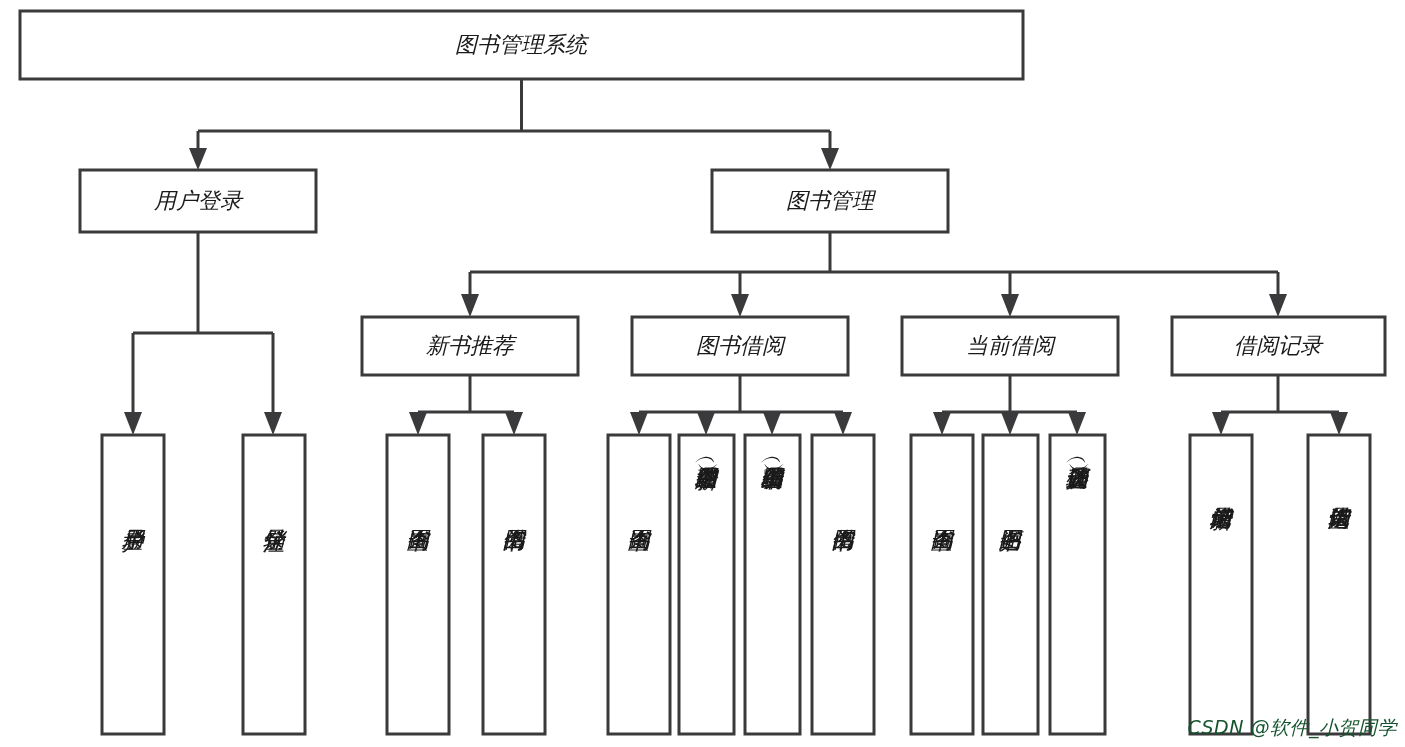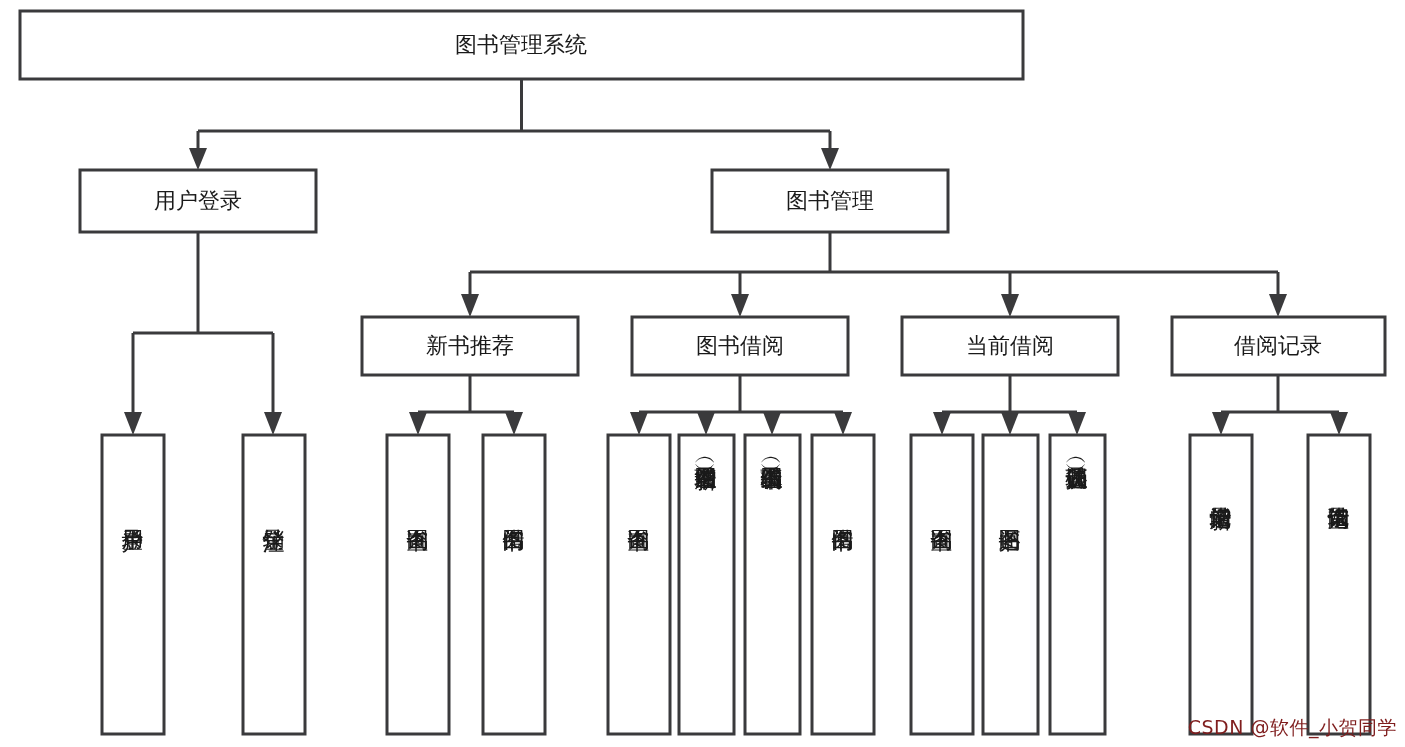--- a/index.html
+++ b/index.html
@@ -3,42 +3,42 @@
 <meta charset="utf-8">
 <style>
   html,body{margin:0;padding:0;}
   body{
     width:1405px;height:747px;
     background:#ffffff;
     font-family:"Liberation Sans","DejaVu Sans",sans-serif;
     overflow:hidden;
     position:relative;
   }
-  #stage{position:relative;width:1405px;height:747px;}
+  #stage{position:relative;width:1405px;height:747px;font-style:italic;}
   svg.diagram{position:absolute;left:0;top:0;width:1405px;height:747px;}
   .node-rect{fill:#ffffff;stroke:#3a3a3c;stroke-width:3;}
   .conn{stroke:#3a3a3c;stroke-width:3;fill:none;}
   .arrow-head{fill:#3a3a3c;stroke:none;}
   .node-label{
     fill:#1a1a1a;
     font-family:"DejaVu Sans","Liberation Sans",sans-serif;
     font-size:22px;
     text-anchor:middle;
     dominant-baseline:middle;
   }
   .node-label-vert{
     fill:#1a1a1a;
     font-family:"DejaVu Sans","Liberation Sans",sans-serif;
     font-size:22px;
     text-anchor:middle;
   }
   .watermark{
     position:absolute;
     right:8px;bottom:6px;
-    color:#7f1d1d;
+    color:#14532d;
     font-size:19px;
     font-family:"DejaVu Sans","Liberation Sans",sans-serif;
     letter-spacing:0.5px;
     white-space:nowrap;
     user-select:none;
   }
 </style>
 </head>
 <body>
 

